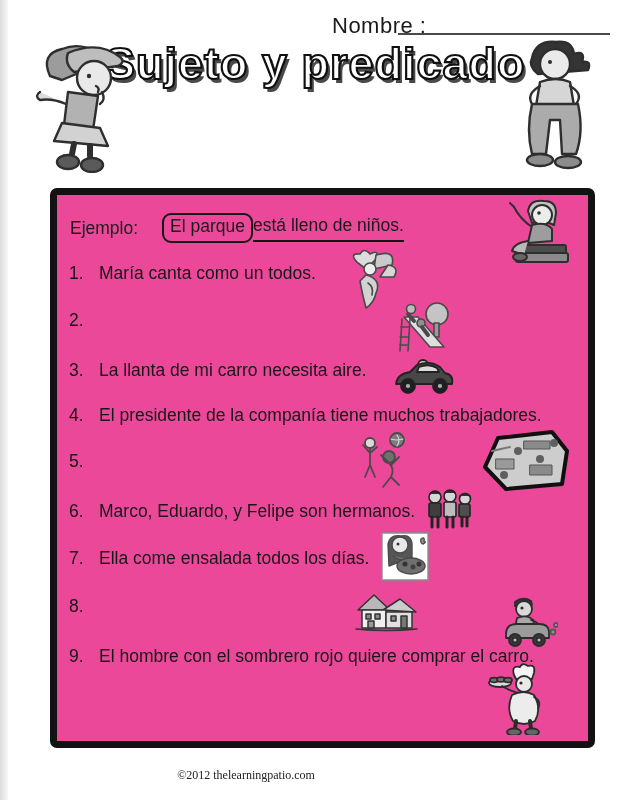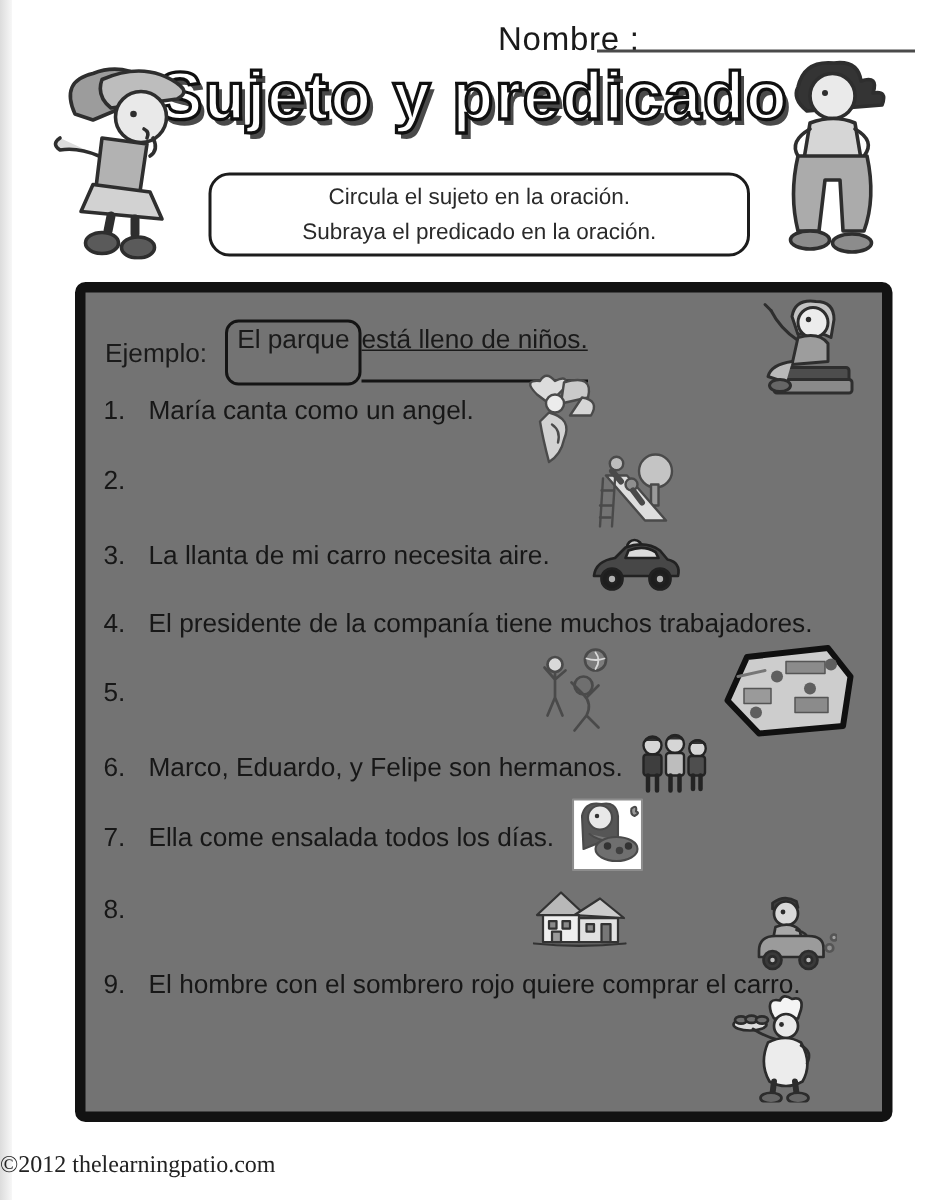--- a/index.html
+++ b/index.html
@@ -24,38 +24,38 @@
     border:2px solid #1c1c1c;border-radius:14px;background:#fff;
     display:flex;flex-direction:column;justify-content:space-evenly;
     text-align:center;font-size:15px;color:#2a2a2a;
   }
   
   .clip{position:absolute;line-height:0;}
   .clip svg{display:block;}
   
   .main-box{
     position:absolute;left:50px;top:188px;width:545px;height:560px;
-    box-sizing:border-box;border:7px solid #121212;border-radius:7px;background:#737373;
+    box-sizing:border-box;border:7px solid #121212;border-radius:7px;background:#ec4899;
   }
   .example-row{
     position:absolute;left:13px;top:18px;font-size:17.5px;display:flex;align-items:center;white-space:nowrap;
   }
   .subject-box{
-    border:2.5px solid #141414;border-radius:9px;padding:1px 6px 18px 6px;margin-left:12px;
-  }
-  .predicate{border-bottom:2.5px solid #141414;padding-bottom:16px;text-decoration:underline;}
+    border:2.5px solid #141414;border-radius:9px;padding:1px 6px 4px 6px;margin-left:24px;
+  }
+  .predicate{border-bottom:2.5px solid #141414;padding-bottom:4px;}
   .row{
     position:absolute;left:12px;display:flex;font-size:17.5px;white-space:nowrap;color:#171717;
   }
   .row .num{min-width:30px;}
   .row.no-gap .num{min-width:0;margin-right:2px;}
   
   .footer{
-    position:absolute;left:0;top:768px;width:492px;
-    font-family:"Liberation Serif",serif;font-size:16px;color:#222;
+    position:absolute;left:0;top:768px;width:492px;text-align:center;
+    font-family:"Liberation Serif",serif;font-size:12px;color:#222;
   }
 </style>
 </head>
 <body>
 
 <div class="page">
   <div class="edge-strip"></div>
 
   <span class="name-row">Nombre :</span>
   <div class="name-line"></div>
@@ -89,36 +89,32 @@
         <circle cx="48" cy="26" r="2" fill="#2e2e2e" stroke="none"></circle>
         <path d="M38 46 Q54 40 68 46 L72 70 L34 70 Z" fill="#d6d6d6"></path>
         <path d="M38 50 Q24 58 30 68 M68 50 Q82 58 74 68" fill="none"></path>
         <path d="M30 68 L76 68 Q82 96 74 118 L60 118 L58 84 L48 84 L44 118 L30 118 Q24 94 30 68 Z" fill="#ababab"></path>
         <ellipse cx="38" cy="124" rx="13" ry="6" fill="#8c8c8c"></ellipse>
         <ellipse cx="66" cy="126" rx="13" ry="6" fill="#8c8c8c"></ellipse>
       </g>
     </svg>
   </div>
 
-  <div class="instr-box">
-    <div>Circula el sujeto en la oración.</div>
-    <div>Subraya el predicado en la oración.</div>
-  </div>
 
   <div class="main-box">
 
     <div class="example-row">
       <span>Ejemplo:</span>
       <span class="subject-box">El parque</span>
       <span class="predicate">está lleno de niños.</span>
     </div>
 
     <div class="row" style="top:68px">
         <span class="num">1.</span>
-        <span>María canta como un angel.</span>
+        <span>María canta como un todos.</span>
       </div>
     <div class="row" style="top:115px">
         <span class="num">2.</span>
       </div>
     <div class="row" style="top:165px">
         <span class="num">3.</span>
         <span>La llanta de mi carro necesita aire.</span>
       </div>
     <div class="row" style="top:210px">
         <span class="num">4.</span>

